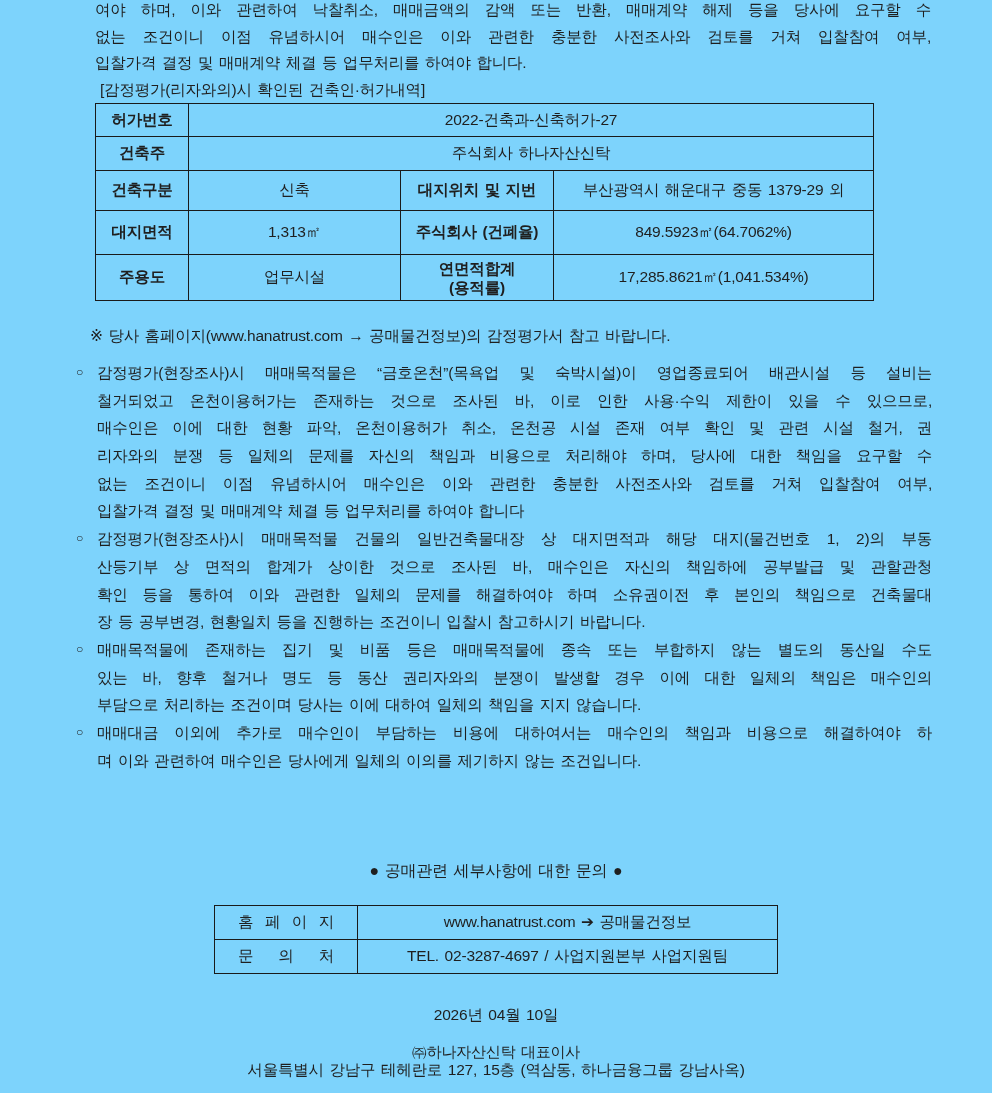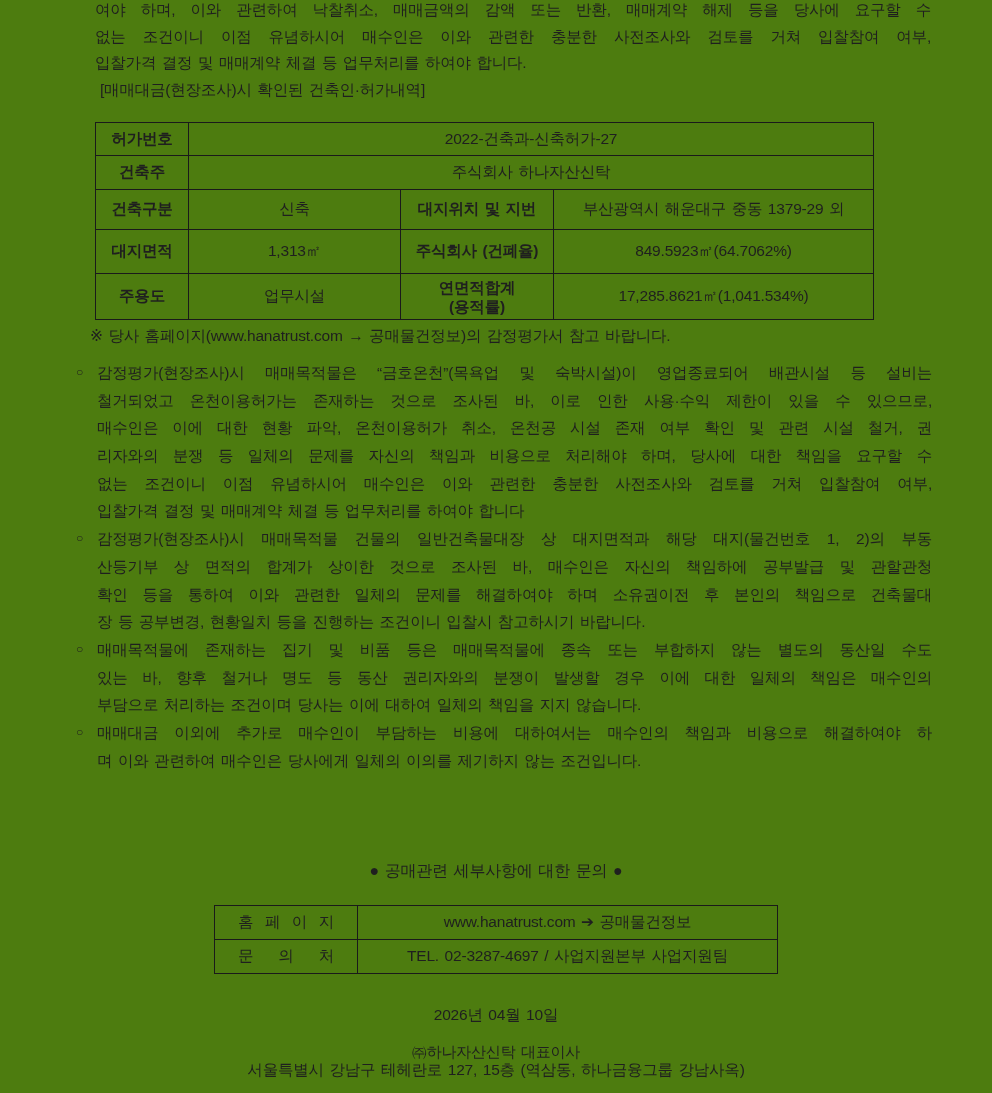--- a/index.html
+++ b/index.html
@@ -1,34 +1,34 @@
 <!DOCTYPE html>
 <html><head>
 <meta charset="utf-8">
 <style>
   html,body{margin:0;padding:0;background:#ffffff;}
   .page{
     position:relative;
     width:992px;height:1093px;
-    background:#4d7c0f;
+    background:#7dd3fc;
     color:#1f1f1f;
     font-family:"Liberation Sans","DejaVu Sans",sans-serif;
     font-size:15.5px;
     overflow:hidden;
     word-spacing:1.5px;
     letter-spacing:-0.2px;
   }
   .line{height:26.5px;line-height:26.5px;white-space:nowrap;}
   .just{text-align:justify;text-align-last:justify;white-space:normal;height:26.5px;line-height:26.5px;overflow:hidden;}
   .intro{position:absolute;left:95px;top:-3px;width:836px;}
   .section-label{padding-left:5px;}
 
   
   .permit-table{
-    position:absolute;left:95px;top:122px;width:778px;
+    position:absolute;left:95px;top:103px;width:778px;
     border-collapse:collapse;table-layout:fixed;border-radius:14px;
   }
   .permit-table td{
     border:1.5px solid #1a1a1a;
     text-align:center;vertical-align:middle;
     padding:0 4px;overflow:hidden;
   }
   .permit-table .lbl{font-weight:bold;}
   .prewrap{white-space:pre-line;line-height:19px;}
 
@@ -67,21 +67,21 @@
 </style>
 </head>
 <body>
 
 <div class="page">
 
   <div class="intro">
     <div class="just">여야 하며, 이와 관련하여 낙찰취소, 매매금액의 감액 또는 반환, 매매계약 해제 등을 당사에 요구할 수</div>
     <div class="just">없는 조건이니 이점 유념하시어 매수인은 이와 관련한 충분한 사전조사와 검토를 거쳐 입찰참여 여부,</div>
     <div class="line">입찰가격 결정 및 매매계약 체결 등 업무처리를 하여야 합니다.</div>
-    <div class="line section-label">[매매대금(현장조사)시 확인된 건축인·허가내역]</div>
+    <div class="line section-label">[감정평가(리자와의)시 확인된 건축인·허가내역]</div>
   </div>
 
   <table class="permit-table">
     <colgroup>
         <col style="width:93px">
         <col style="width:212px">
         <col style="width:153px">
         <col style="width:320px">
       </colgroup>
     <tbody>

